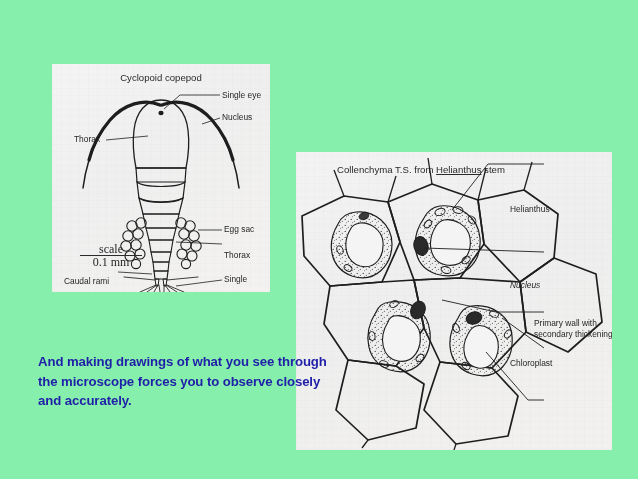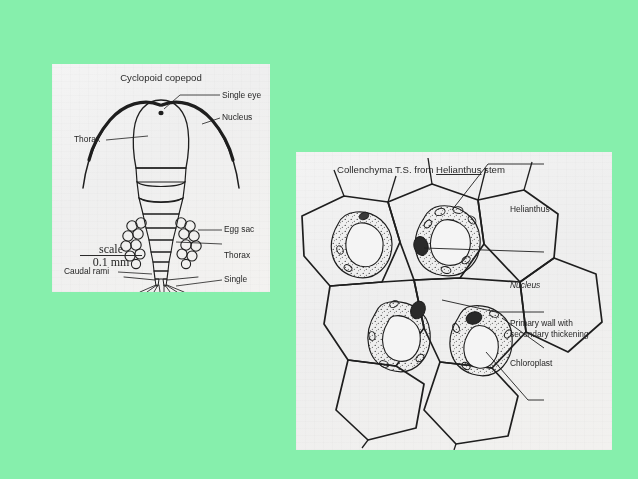--- a/index.html
+++ b/index.html
@@ -79,21 +79,21 @@
     text-align: center;
   }
   .fig-label {
     position: absolute;
     font-family: "Liberation Sans", sans-serif;
     font-size: 8.4px;
     color: #262626;
     white-space: nowrap;
     line-height: 10.5px;
   }
-  .fig-label.multi { white-space: normal; width: 96px; }
+  .fig-label.multi { white-space: normal; width: 96px; padding-left: 24px; }
   .underline-word { text-decoration: underline; }
 
   .scale-box {
     position: absolute;
     text-align: center;
     font-family: Liberation Serif, serif;
     font-size: 12px;
     color: #262626;
     line-height: 10px;
   }
@@ -186,21 +186,21 @@
         <path d="M100 210 L66 208"></path>
         <path d="M124 222 L170 216"></path>
       </g>
     </svg>
 
     <div class="fig-label" style="left:170px; top:26px;">Single eye</div>
     <div class="fig-label" style="left:170px; top:48px;">Nucleus</div>
     <div class="fig-label" style="left:22px; top:70px;">Thorax</div>
     <div class="fig-label" style="left:172px; top:160px;">Egg sac</div>
     <div class="fig-label" style="left:172px; top:174px;margin-top:12px;">Thorax</div>
-    <div class="fig-label" style="left:12px; top:202px;">Caudal rami</div>
+    <div class="fig-label" style="left:12px; top:212px;">Caudal rami</div>
     <div class="fig-label" style="left:172px; top:210px;">Single</div>
 
     <div class="scale-box" style="left:28px; top:180px; width:62px;">
       <div>scale</div>
       <div class="scale-rule"></div>
       <div>0.1 mm</div>
     </div>
   </div>
 
   <div class="scan-panel" id="panel-collenchyma">
@@ -293,14 +293,15 @@
       </g>
     </svg>
 
     <div class="fig-label" style="left:214px; top:52px;">Helianthus</div>
     <div class="fig-label" style="left:214px; top:128px;font-style:italic;">Nucleus</div>
     <div class="fig-label multi" style="left:214px; top:166px;">Primary wall with secondary thickening</div>
     <div class="fig-label" style="left:214px; top:206px;">Chloroplast</div>
   </div>
 
 
+  <div class="slide-text" id="text-bottom">And making drawings of what you see through the microscope forces you to observe closely and accurately.</div>
 
 </div>
 
 </body></html>

